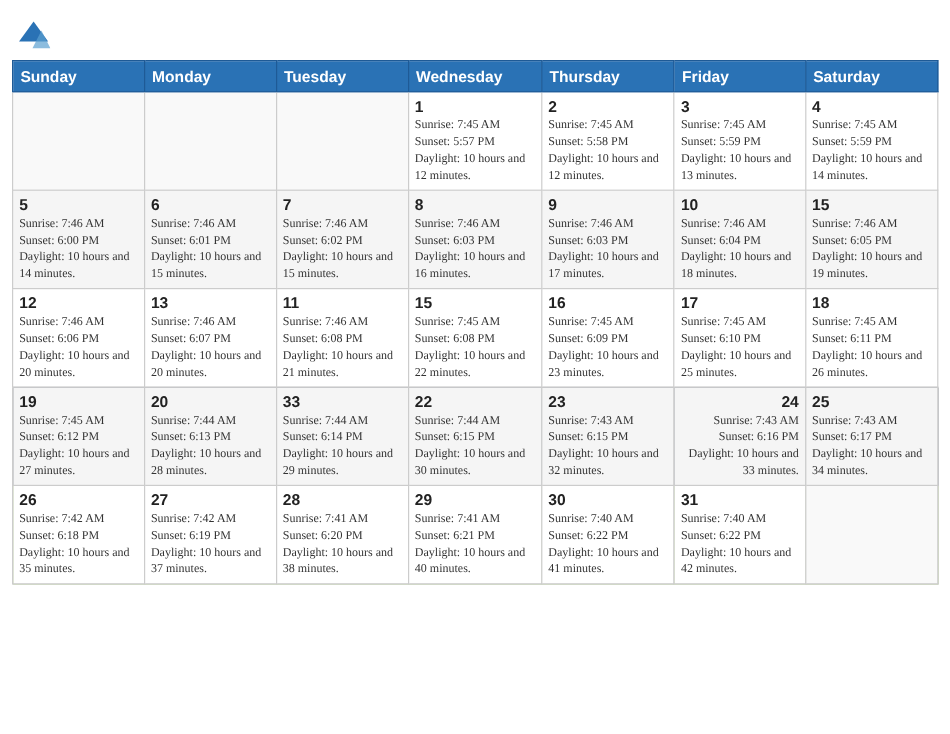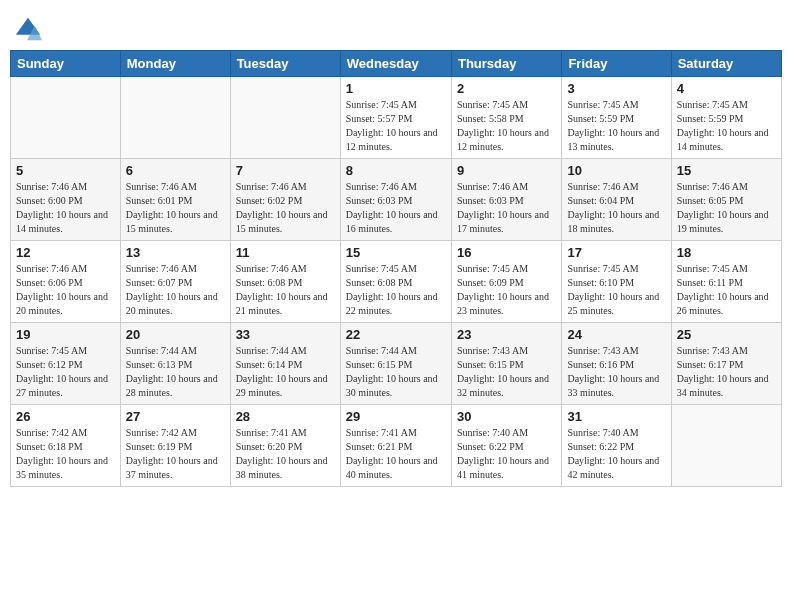--- a/index.html
+++ b/index.html
@@ -270,21 +270,21 @@
           <div class="day-info" style="white-space: pre-line;">Sunrise: 7:44 AM
 Sunset: 6:15 PM
 Daylight: 10 hours and 30 minutes.</div>
         </td>
         <td style="background: rgb(245, 245, 245);">
           <div class="day-num">23</div>
           <div class="day-info" style="white-space: pre-line;">Sunrise: 7:43 AM
 Sunset: 6:15 PM
 Daylight: 10 hours and 32 minutes.</div>
         </td>
-        <td style="background: rgb(245, 245, 245);">
+        <td style="background: rgb(245, 245, 245); text-align: right;">
           <div class="day-num">24</div>
           <div class="day-info" style="white-space: pre-line;">Sunrise: 7:43 AM
 Sunset: 6:16 PM
 Daylight: 10 hours and 33 minutes.</div>
         </td>
         <td style="background: rgb(245, 245, 245);">
           <div class="day-num">25</div>
           <div class="day-info" style="white-space: pre-line;">Sunrise: 7:43 AM
 Sunset: 6:17 PM
 Daylight: 10 hours and 34 minutes.</div>

